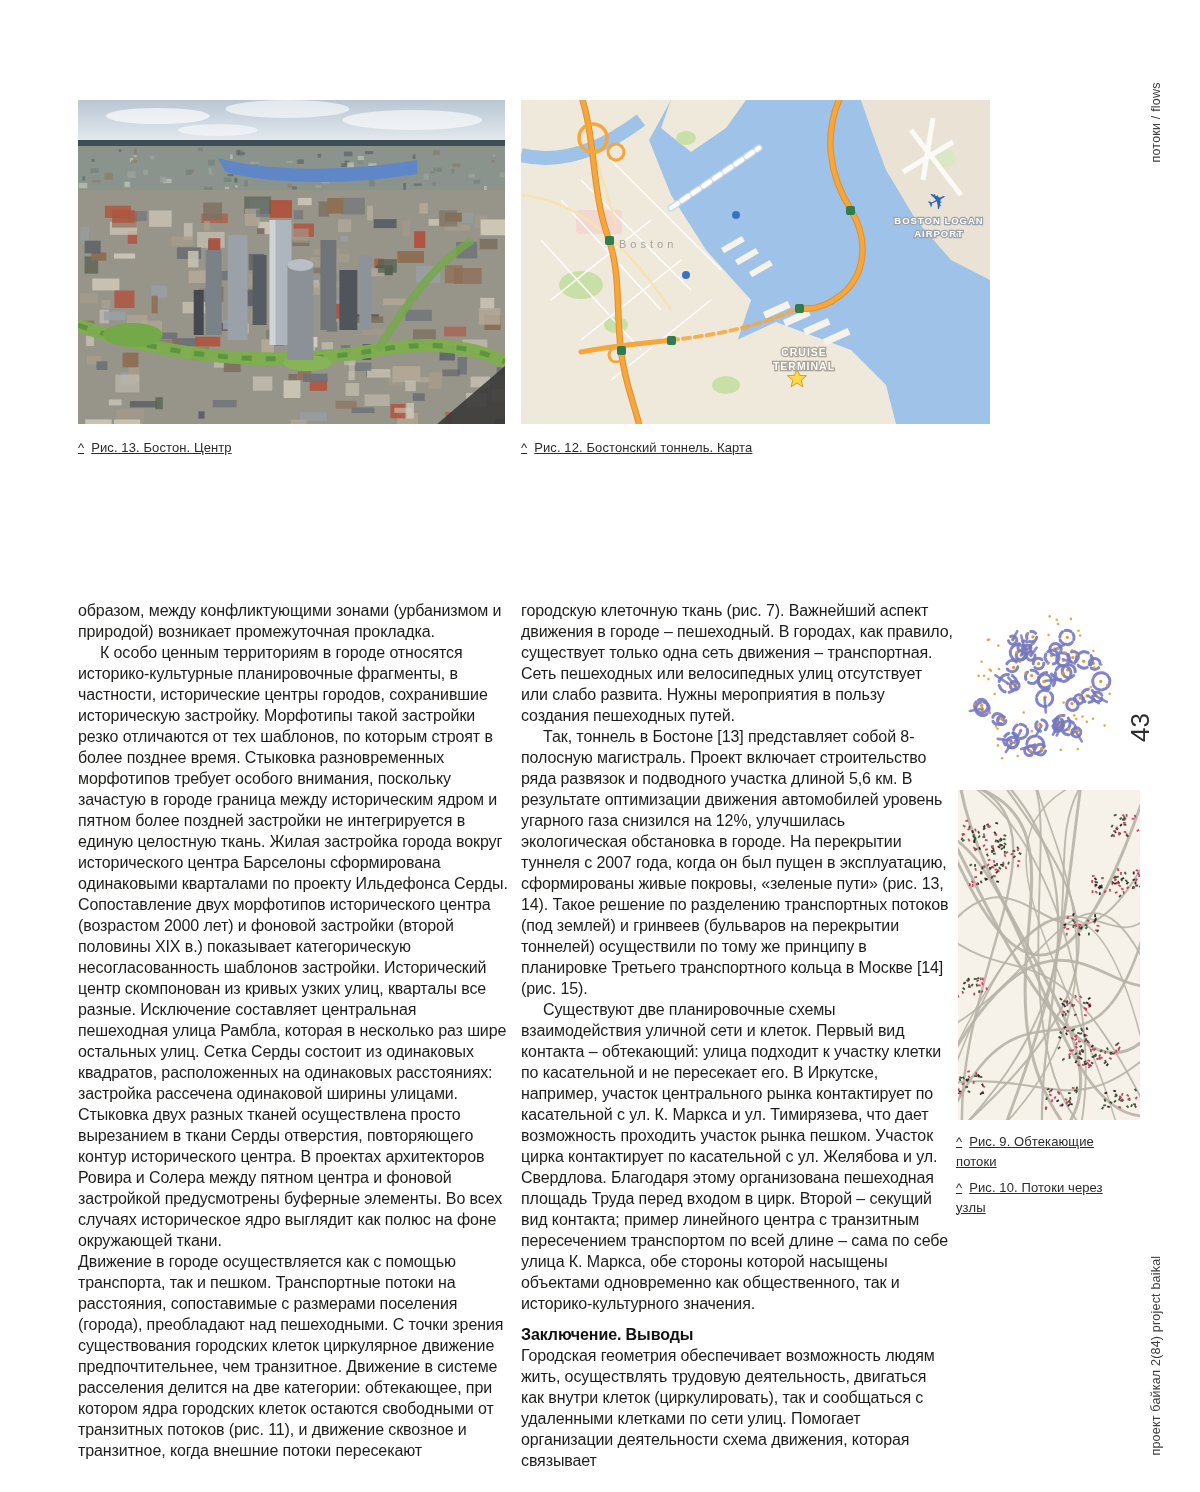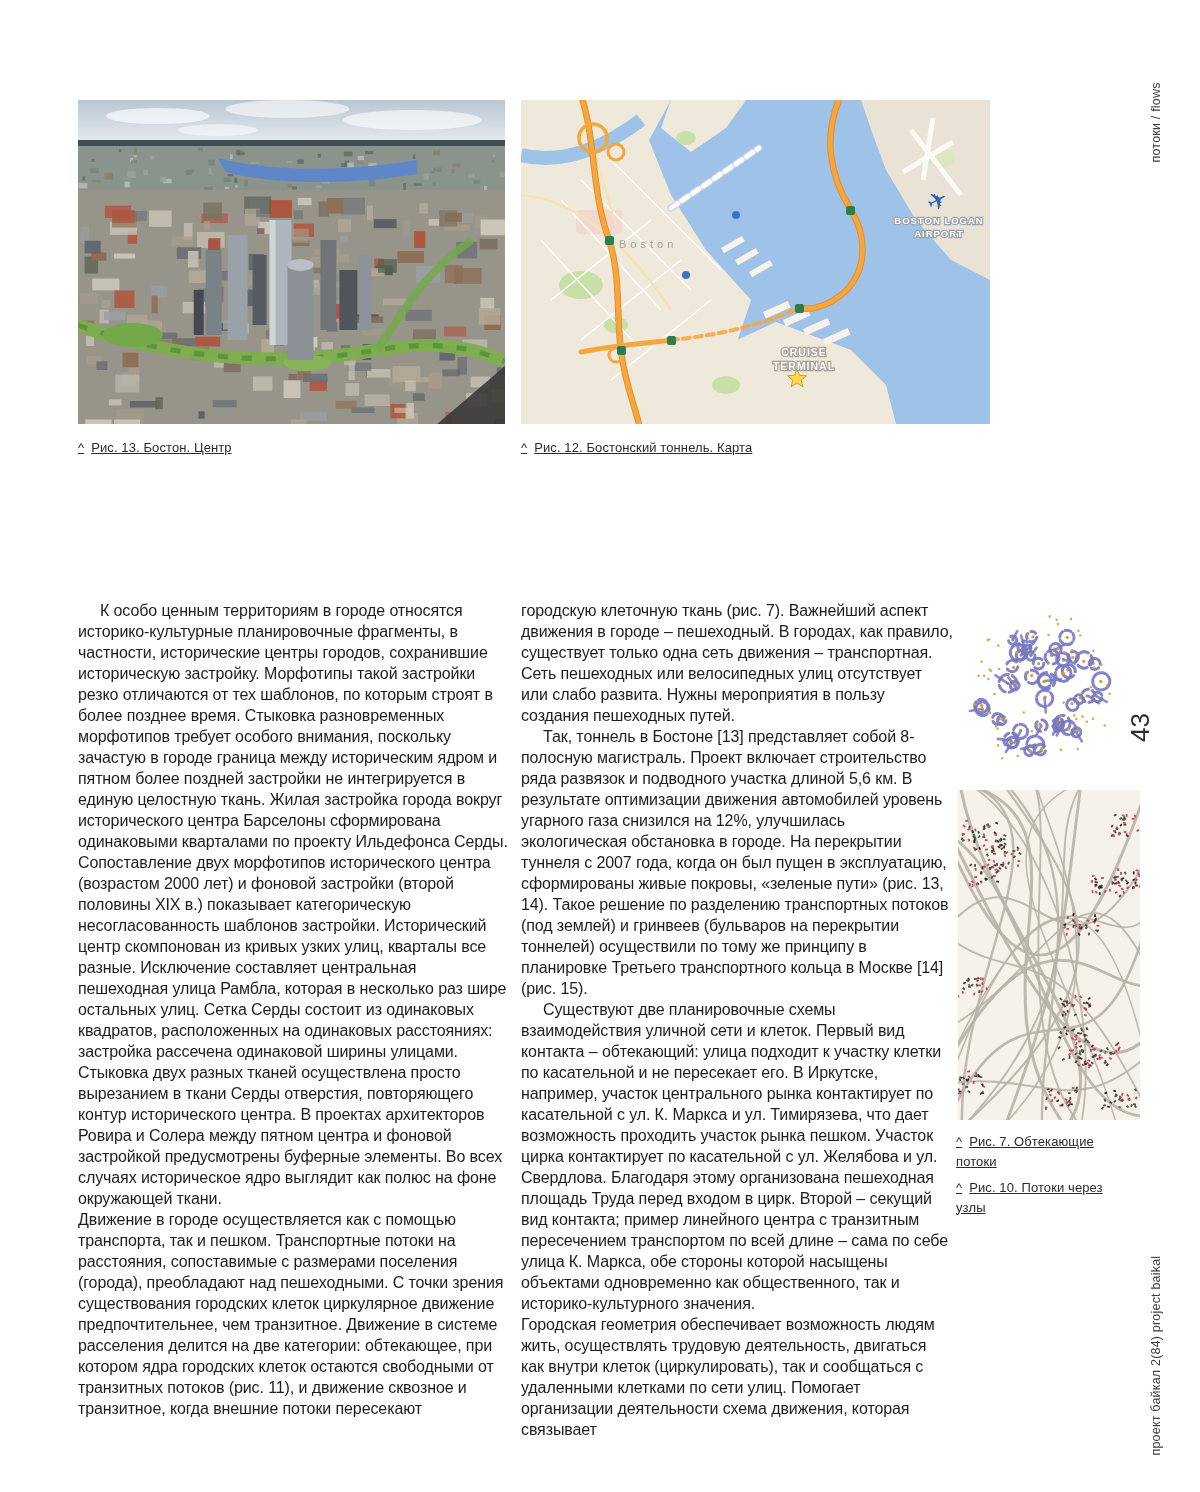--- a/index.html
+++ b/index.html
@@ -437,28 +437,30 @@
   </div>
 
   <div class="caption cap13">
     <span class="cap-marker">^</span><span>Рис. 13. Бостон. Центр</span>
   </div>
   <div class="caption cap14">
     <span class="cap-marker">^</span><span>Рис. 12. Бостонский тоннель. Карта</span>
   </div>
 
   <div class="col col-left">
+    <p>образом, между конфликтующими зонами (урбанизмом и природой) возникает промежуточная прокладка.</p>
     <p class="indent">К особо ценным территориям в городе относятся историко-культурные планировочные фрагменты, в частности, исторические центры городов, сохранившие историческую застройку. Морфотипы такой застройки резко отличаются от тех шаблонов, по которым строят в более позднее время. Стыковка разновременных морфотипов требует особого внимания, поскольку зачастую в городе граница между историческим ядром и пятном более поздней застройки не интегрируется в единую целостную ткань. Жилая застройка города вокруг исторического центра Барселоны сформирована одинаковыми кварталами по проекту Ильдефонса Серды. Сопоставление двух морфотипов исторического центра (возрастом 2000 лет) и фоновой застройки (второй половины XIX в.) показывает категорическую несогласованность шаблонов застройки. Исторический центр скомпонован из кривых узких улиц, кварталы все разные. Исключение составляет центральная пешеходная улица Рамбла, которая в несколько раз шире остальных улиц. Сетка Серды состоит из одинаковых квадратов, расположенных на одинаковых расстояниях: застройка рассечена одинаковой ширины улицами. Стыковка двух разных тканей осуществлена просто вырезанием в ткани Серды отверстия, повторяющего контур исторического центра. В проектах архитекторов Ровира и Солера между пятном центра и фоновой застройкой предусмотрены буферные элементы. Во всех случаях историческое ядро выглядит как полюс на фоне окружающей ткани.</p>
     <p>Движение в городе осуществляется как с помощью транспорта, так и пешком. Транспортные потоки на расстояния, сопоставимые с размерами поселения (города), преобладают над пешеходными. С точки зрения существования городских клеток циркулярное движение предпочтительнее, чем транзитное. Движение в системе расселения делится на две категории: обтекающее, при котором ядра городских клеток остаются свободными от транзитных потоков (рис. 11), и движение сквозное и транзитное, когда внешние потоки пересекают</p>
   </div>
 
   <div class="col col-right">
     <p>городскую клеточную ткань (рис. 7). Важнейший аспект движения в городе – пешеходный. В городах, как правило, существует только одна сеть движения – транспортная. Сеть пешеходных или велосипедных улиц отсутствует или слабо развита. Нужны мероприятия в пользу создания пешеходных путей.</p>
     <p class="indent">Так, тоннель в Бостоне [13] представляет собой 8-полосную магистраль. Проект включает строительство ряда развязок и подводного участка длиной 5,6 км. В результате оптимизации движения автомобилей уровень угарного газа снизился на 12%, улучшилась экологическая обстановка в городе. На перекрытии туннеля с 2007 года, когда он был пущен в эксплуатацию, сформированы живые покровы, «зеленые пути» (рис. 13, 14). Такое решение по разделению транспортных потоков (под землей) и гринвеев (бульваров на перекрытии тоннелей) осуществили по тому же принципу в планировке Третьего транспортного кольца в Москве [14] (рис. 15).</p>
     <p class="indent">Существуют две планировочные схемы взаимодействия уличной сети и клеток. Первый вид контакта – обтекающий: улица подходит к участку клетки по касательной и не пересекает его. В Иркутске, например, участок центрального рынка контактирует по касательной с ул. К. Маркса и ул. Тимирязева, что дает возможность проходить участок рынка пешком. Участок цирка контактирует по касательной с ул. Желябова и ул. Свердлова. Благодаря этому организована пешеходная площадь Труда перед входом в цирк. Второй – секущий вид контакта; пример линейного центра с транзитным пересечением транспортом по всей длине – сама по себе улица К. Маркса, обе стороны которой насыщены объектами одновременно как общественного, так и историко-культурного значения.</p>
+    <h3>Заключение. Выводы</h3>
     <p>Городская геометрия обеспечивает возможность людям жить, осуществлять трудовую деятельность, двигаться как внутри клеток (циркулировать), так и сообщаться с удаленными клетками по сети улиц. Помогает организации деятельности схема движения, которая связывает</p>
   </div>
 
   <div class="figure fig11">
     <svg viewBox="0 0 167 180">
       <rect width="167" height="180" fill="#ffffff"></rect>
       <g id="cells-g">
           <circle cx="56.2" cy="67.0" r="5.7" fill="none" stroke="#7678c2" stroke-width="3" stroke-linecap="round" stroke-dasharray="11 5" transform="rotate(36 56.2 67.0)" opacity="0.9"></circle>
           <circle cx="57.6" cy="68.4" r="1.6" fill="#dd9a33"></circle>
           <circle cx="85.4" cy="126.6" r="5.7" fill="none" stroke="#7678c2" stroke-width="3" stroke-linecap="round" stroke-dasharray="12 5" transform="rotate(284 85.4 126.6)" opacity="0.9"></circle>
@@ -1075,21 +1077,21 @@
           <rect x="40.1" y="49.7" width="2.8" height="1.8" fill="#222222" transform="rotate(63 40.1 49.7)" opacity="0.95"></rect>
           <rect x="36.1" y="57.7" width="2.8" height="1.8" fill="#31502f" transform="rotate(79 36.1 57.7)" opacity="0.95"></rect>
           <rect x="36.6" y="43.6" width="2.8" height="1.8" fill="#c43b5c" transform="rotate(11 36.6 43.6)" opacity="0.95"></rect>
           <rect x="42.7" y="47.4" width="2.8" height="1.8" fill="#31502f" transform="rotate(42 42.7 47.4)" opacity="0.95"></rect>
           <rect x="42.4" y="54.2" width="2.8" height="1.8" fill="#31502f" transform="rotate(5 42.4 54.2)" opacity="0.95"></rect>
         </g>
     </svg>
   </div>
 
   <div class="caption cap11">
-    <span class="cap-marker">^</span><span>Рис. 7. Обтекающие потоки</span>
+    <span class="cap-marker">^</span><span>Рис. 9. Обтекающие потоки</span>
   </div>
   <div class="caption cap12">
     <span class="cap-marker">^</span><span>Рис. 10. Потоки через узлы</span>
   </div>
 
   <div class="vrot side-label" style="left:1162px;top:150px;">потоки / flows</div>
   <div class="vrot page-num" style="left:1153px;top:716px;">43</div>
   <div class="vrot side-label" style="left:1162px;top:1443px;">проект байкал 2(84) project baikal</div>
 
 </div>

